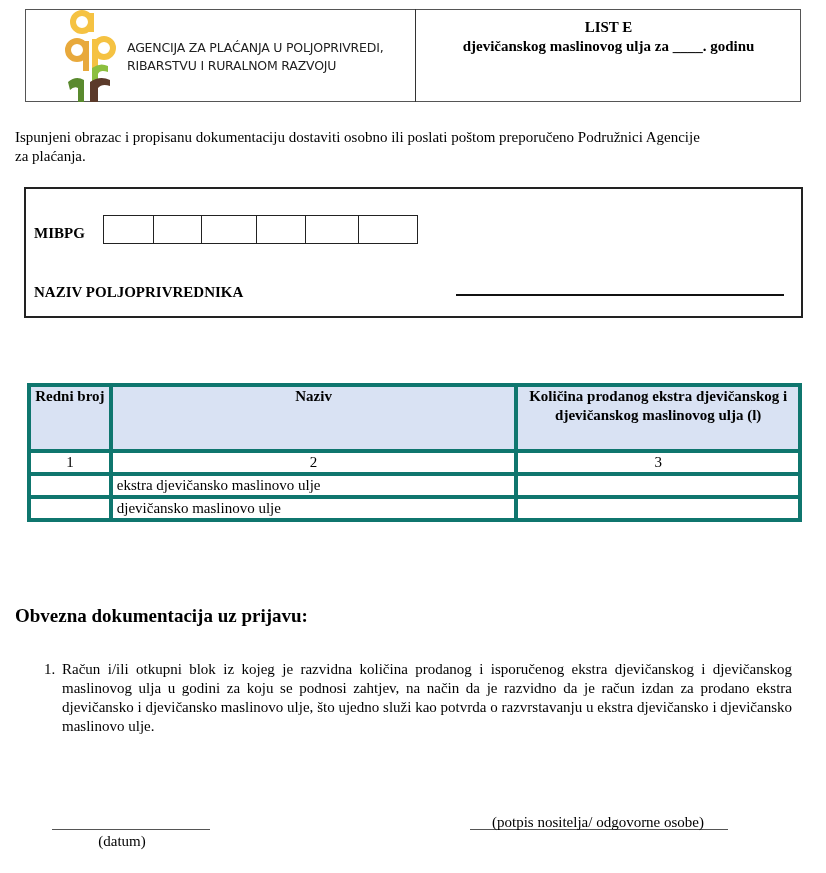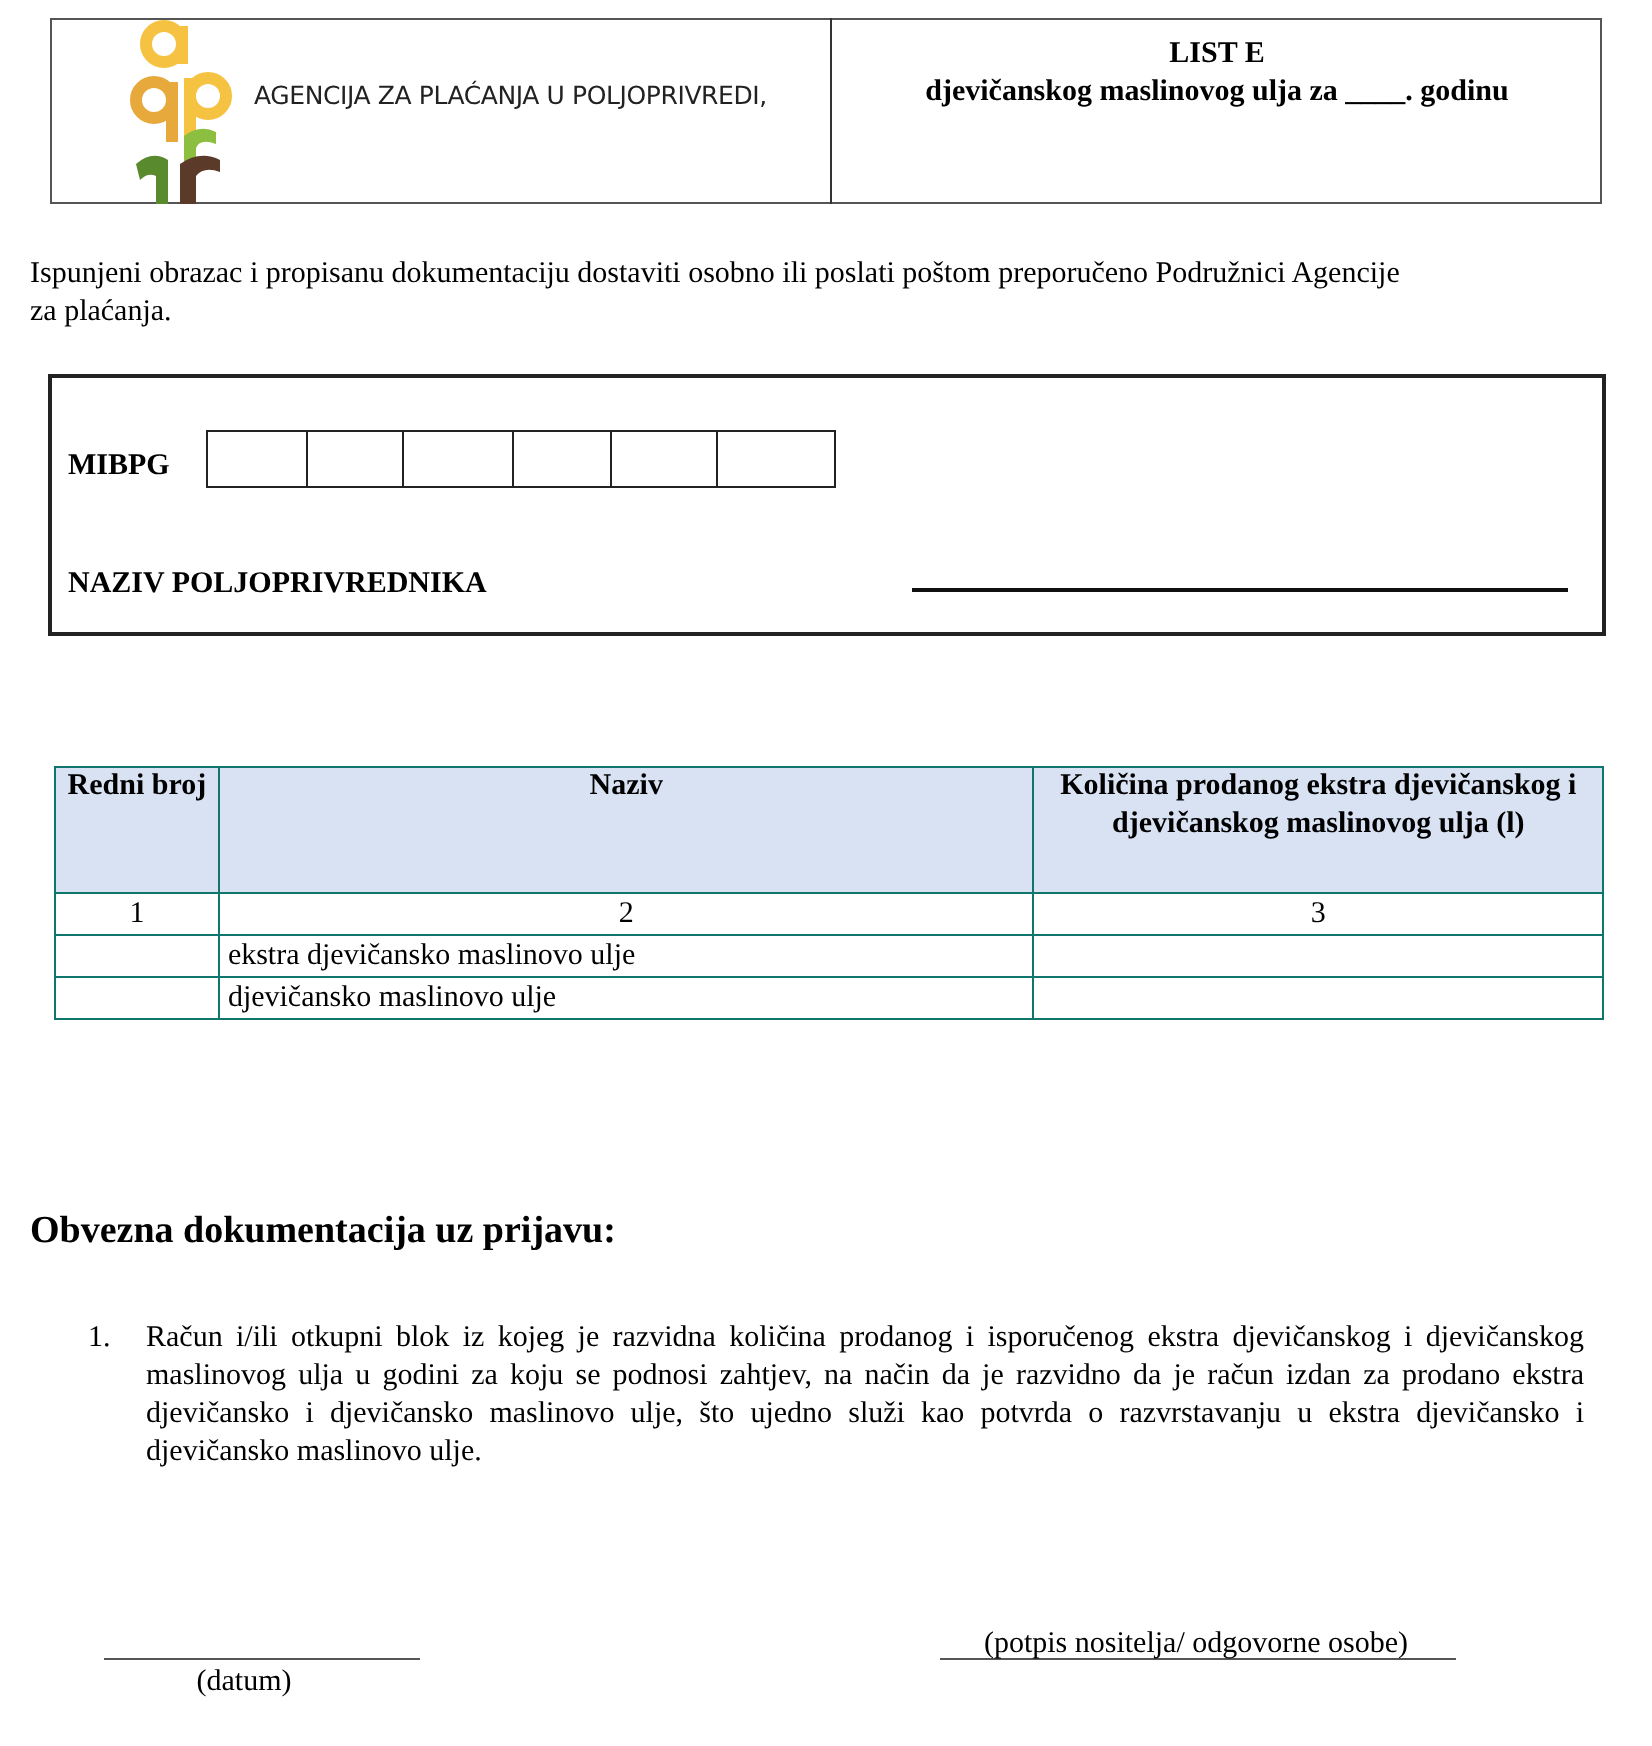--- a/index.html
+++ b/index.html
@@ -20,29 +20,29 @@
   .idbox { left: 24px; top: 187px; width: 779px; height: 131px; border: 2px solid #222; box-sizing: border-box; }
   .mibpg-label { left: 34px; top: 225px; font-weight: bold; font-size: 15px; }
   .mibpg-cells { left: 103px; top: 215px; height: 29px; display: flex; border: 1.5px solid #222; box-sizing: border-box; }
   .mibpg-cell { height: 100%; border-right: 1.5px solid #222; box-sizing: border-box; }
   .mibpg-cell:last-child { border-right: none; }
   .naziv-label { left: 34px; top: 284px; font-weight: bold; font-size: 15px; }
   .naziv-line { left: 456px; top: 294px; width: 328px; height: 1.5px; background: #111; }
 
   
   table.main { position: absolute; left: 27px; top: 383px; width: 775px; border-collapse: collapse; font-size: 15px; }
-  table.main td, table.main th { border: 1px solid #0f766e; padding: 0 4px; line-height: 19px; }
+  table.main td, table.main th { border: 4px solid #0f766e; padding: 0 4px; line-height: 19px; }
   table.main th { background: #d9e2f3; font-weight: bold; vertical-align: top; text-align: center; height: 62px; }
   table.main td.c { text-align: center; }
   table.main tr.r { height: 21px; }
 
   .req-title { left: 15px; top: 605px; font-weight: bold; font-size: 19px; }
   .req-list { left: 44px; top: 660px; width: 748px; font-size: 15px; line-height: 19px; }
   .req-num { position: absolute; left: 0; top: 0; }
-  .req-text { margin-left: 29px; text-align: justify; }
+  .req-text { margin-left: 18px; text-align: justify; }
 
   .sig-line { height: 1px; background: #555; }
   .sig-label { font-size: 15px; text-align: center; }
 </style>
 </head>
 <body>
 
 <div class="abs hdr"></div>
 <div class="abs hdr-divider"></div>
 
@@ -57,20 +57,21 @@
   <circle cx="42" cy="38" r="9" fill="none" stroke="#f5c242" stroke-width="6"></circle>
   <rect x="30" y="29" width="6" height="30" fill="#f5c242"></rect>
 
   <path d="M30 58 q8 -6 16 -2 l0 6 q-8 -3 -10 2 l0 8 l-6 0 z" fill="#8cbf3f"></path>
   <path d="M6 72 q8 -7 16 -2 l0 22 l-6 0 l0 -14 q-4 -2 -8 2 z" fill="#5a8a2e"></path>
   <path d="M28 72 q10 -7 20 -2 l0 6 q-8 -3 -12 2 l0 14 l-8 0 z" fill="#5b3a2a"></path>
 </svg>
 
 <div class="abs agency">
   <div>AGENCIJA ZA PLAĆANJA U POLJOPRIVREDI,</div>
+  <div>RIBARSTVU I RURALNOM RAZVOJU</div>
 </div>
 
 <div class="abs title-block">
   <div>LIST E</div>
   <div>djevičanskog maslinovog ulja za ____. godinu</div>
 </div>
 
 <div class="abs intro">
   <div>Ispunjeni obrazac i propisanu dokumentaciju dostaviti osobno ili poslati poštom preporučeno Podružnici Agencije</div>
   <div>za plaćanja.</div>

